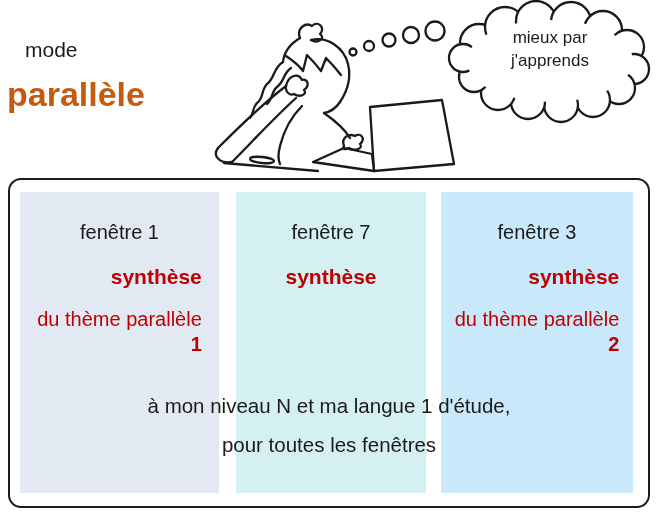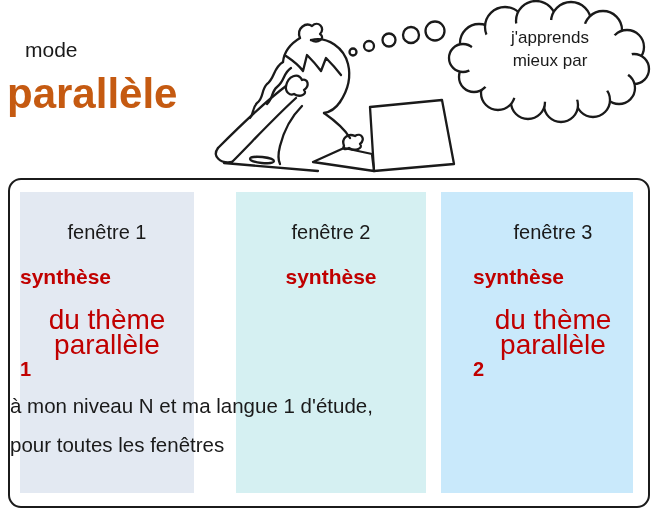--- a/index.html
+++ b/index.html
@@ -10,51 +10,51 @@
     color:#1a1a1a;
     overflow:hidden;
   }
   
   .mode-label {
     position:absolute; left:9px; top:38px;
     font-size:21px; line-height:24px;margin-left:16px;
   }
   .mode-value {
     position:absolute; left:7px; top:72px;
-    font-size:42px; font-weight:bold; line-height:44px;
+    font-size:34px; font-weight:bold; line-height:44px;
   }
   .scene-svg {
     position:absolute; left:200px; top:0; width:460px; height:185px;
   }
   .cloud-text {
     position:absolute; left:460px; top:26px; width:180px;
     text-align:center; font-size:17px; line-height:23px;
   }
   
   .panel {
     position:absolute; left:8px; top:178px; width:642px; height:330px;
     background:#fff; border:2.5px solid #1b1b1b; border-radius:13px;
   }
   .window {
     position:absolute; top:12px; height:301px;
     display:flex; flex-direction:column; align-items:center;
     text-align:center;
   }
-  .window-1 { left:10px;  width:174px; }
+  .window-1 { left:10px;  width:199px; }
   .window-2 { left:226px; width:190px; }
-  .window-3 { left:431px; width:192px;padding-left:32px; }
+  .window-3 { left:431px; width:192px; }
   .win-title { margin-top:28px; font-size:20px; line-height:24px; }
-  .win-red   { display:flex; flex-direction:column; align-items:flex-start; }
+  .win-red   { display:flex; flex-direction:column; align-items:flex-end; }
   .win-emph  { margin-top:20px; font-size:21px; font-weight:bold; line-height:26px; }
-  .win-desc  { margin-top:17px; font-size:28px; line-height:25px; }
+  .win-desc  { margin-top:17px; font-size:20px; line-height:25px; }
   .win-desc2 { font-size:20px; line-height:25px; }
   .bold { font-weight:bold; }
   .panel-footer {
     position:absolute; left:0; top:213px; width:100%;
-    text-align:left; font-size:20.5px; line-height:26px; z-index:2;
+    text-align:center; font-size:20.5px; line-height:26px; z-index:2;
   }
   .panel-footer .line2 { margin-top:13px; }
 </style>
 </head>
 <body>
 
 <div class="mode-label">mode</div>
 <div class="mode-value" style="color: rgb(197, 90, 17);">parallèle</div>
 
 <svg class="scene-svg" viewBox="200 0 460 185" fill="none" stroke="#1a1a1a" stroke-width="2.3" stroke-linecap="round" stroke-linejoin="round">
@@ -107,37 +107,37 @@
     <circle cx="561" cy="105" r="17"></circle>
     <circle cx="528" cy="102" r="17"></circle>
     <circle cx="498" cy="93" r="17"></circle>
     <circle cx="474" cy="77" r="15"></circle>
     <circle cx="463" cy="58" r="14"></circle>
     <ellipse cx="550" cy="61" rx="83" ry="41" stroke="none"></ellipse>
   </g>
 </svg>
 
 <div class="cloud-text">
+  <div>mieux par</div>
   <div>j'apprends</div>
-  <div>mieux par</div>
 </div>
 
 <div class="panel">
 
   <div class="window window-1" style="background-color: rgb(227, 233, 242);">
     <div class="win-title">fenêtre 1</div>
     <div class="win-red" style="color: rgb(192, 0, 0);">
       <div class="win-emph">synthèse</div>
       <div class="win-desc">du thème parallèle</div>
       <div class="win-desc2 bold">1</div>
     </div>
   </div>
 
   <div class="window window-2" style="background-color: rgb(213, 240, 242);">
-    <div class="win-title">fenêtre 2</div>
+    <div class="win-title">fenêtre 7</div>
     <div class="win-red" style="color: rgb(192, 0, 0);">
       <div class="win-emph">synthèse</div>
     </div>
   </div>
 
   <div class="window window-3" style="background-color: rgb(201, 233, 251);">
     <div class="win-title">fenêtre 3</div>
     <div class="win-red" style="color: rgb(192, 0, 0);">
       <div class="win-emph">synthèse</div>
       <div class="win-desc">du thème parallèle</div>

